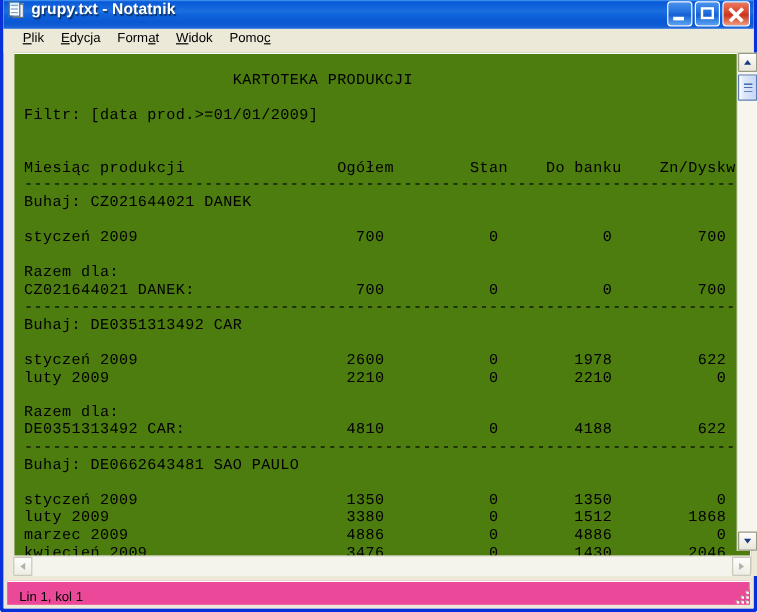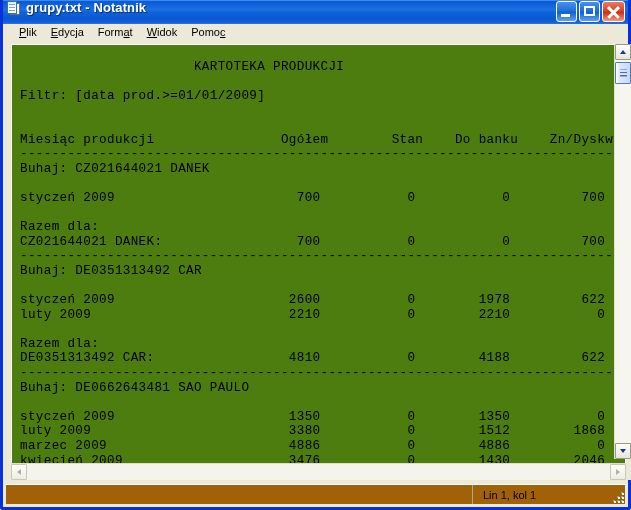--- a/index.html
+++ b/index.html
@@ -261,24 +261,25 @@
     border-radius: 1px;
   }
   #hscroll .sb-btn.left { left: 0; }
   #hscroll .sb-btn.right { right: 0; }
 
   
   #statusbar {
     position: absolute;
     left: 3px; right: 3px; bottom: 3px;
     height: 20px;
-    background: #a16207;
+    background: #ec4899;
     border-top: 1px solid #ffffff;
     box-sizing: border-box;
     display: flex;
+    flex-direction: column;
   }
   #status-left {
     flex: 1 1 auto;
     border-right: 1px solid #aca899;
   }
   #status-pos {
     width: 152px;
     font-size: 11px;
     color: #000000;
     display: flex;

